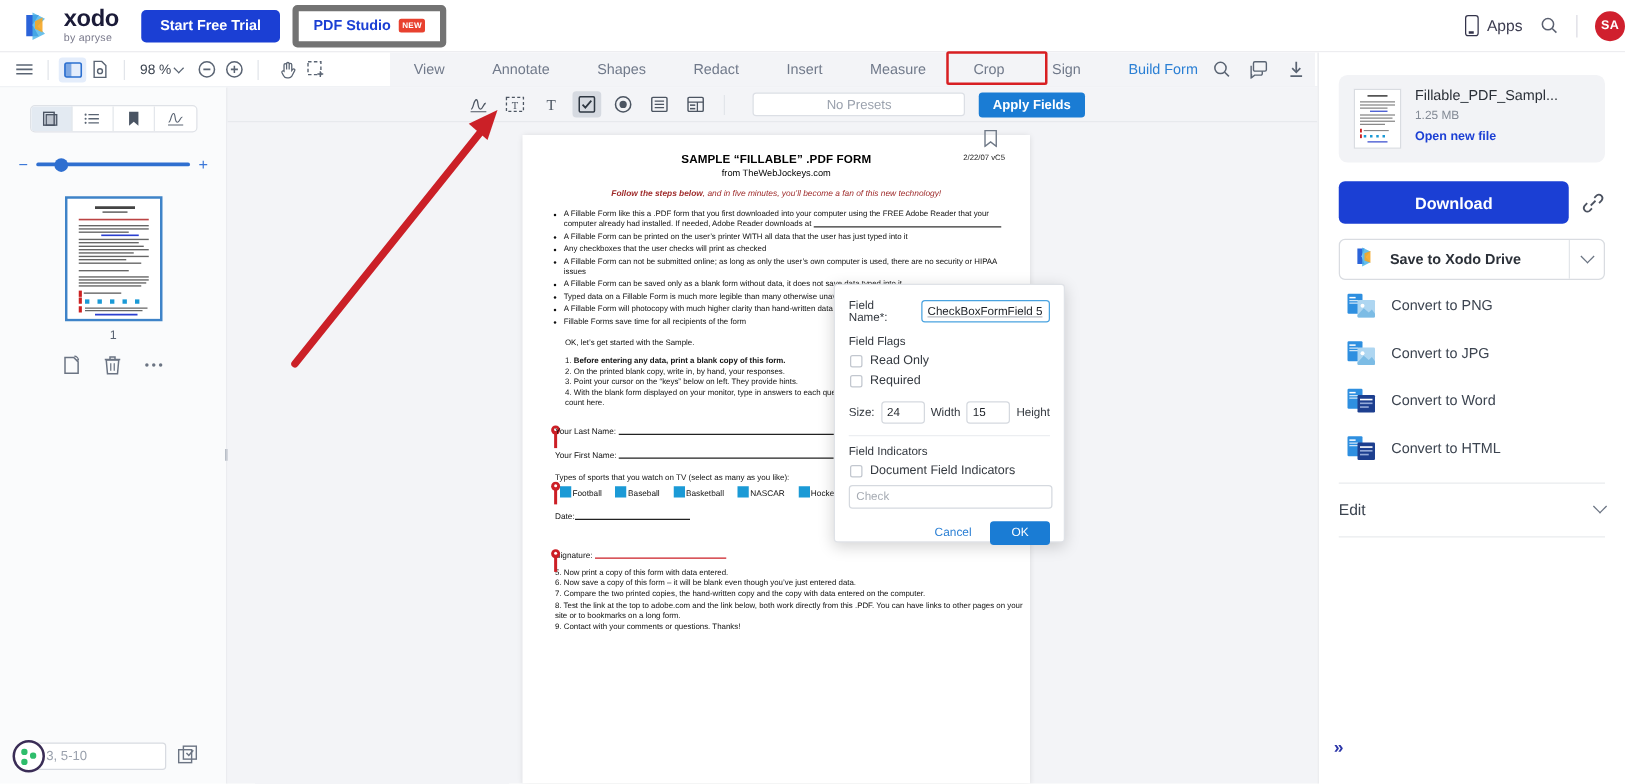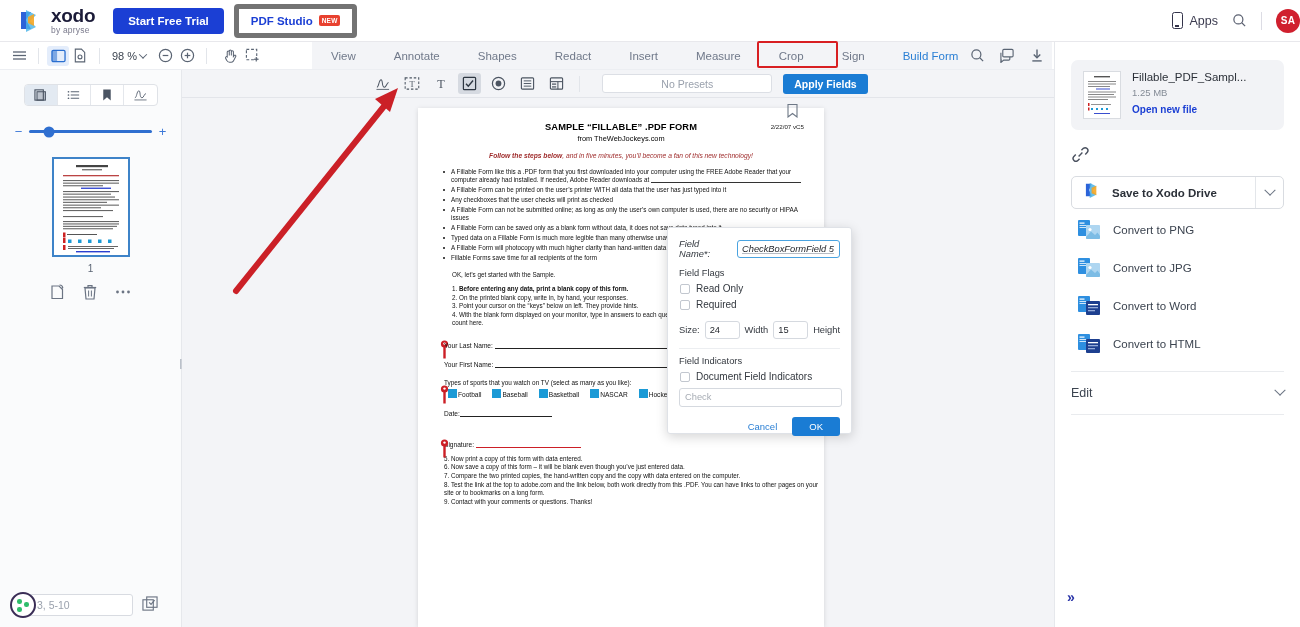--- a/index.html
+++ b/index.html
@@ -212,21 +212,21 @@
 
   
   .arrow-svg { position:absolute; left:0; top:0; width:1300px; height:627px; pointer-events:none; z-index:35;}
 
   
   .dialog {
     position:absolute; left: 667px; top: 227px; width: 185px; height: 207px;
     background:#fff; border:1px solid #dfe2e7; border-radius:3px;
     box-shadow: 0 3px 12px rgba(0,0,0,0.17); z-index: 30; padding: 11px 11px 0;
   }
-  .dlg-row { display:flex; align-items:center; gap: 7px; font-style: italic; }
+  .dlg-row { display:flex; align-items:center; gap: 7px; }
   .dlg-label { font-size: 9.3px; color: #33383f; }
   .dlg-input {
     border:1.5px solid #4aa3e0; border-radius:3px; height:18px; font-size:9.3px;
     color:#1e2228; padding: 0 4px; background:#fff; line-height:16px;
     text-decoration: underline; text-decoration-color:#b7bcc4; text-decoration-style:solid;
     cursor: text;
   }
   .dlg-section { font-size:9.3px; color:#33383f; margin-top: 9px; }
   .dlg-check { display:flex; align-items:center; gap:6px; margin-top:5px; margin-left:1px; cursor:pointer;}
   .chk-box { width:10px; height:10px; border:1px solid #c2c7cf; border-radius:2px; background:#fff;}
@@ -803,20 +803,21 @@
         </svg>
       </div>
       <div style="min-width:0;">
         <div class="file-name">Fillable_PDF_Sampl...</div>
         <div class="file-size">1.25 MB</div>
         <div class="file-open">Open new file</div>
       </div>
     </div>
 
     <div class="dl-row">
+      <div class="dl-btn">Download</div>
       <div class="link-icon">
         <svg width="19" height="19" viewBox="0 0 20 20">
             <path d="M8 12 L12 8" stroke="#4b5260" stroke-width="1.5" fill="none"></path>
             <path d="M11 5.5 L13 3.5 a3 3 0 0 1 4.2 4.2 L15 10" fill="none" stroke="#4b5260" stroke-width="1.5"></path>
             <path d="M9 14.5 L7 16.5 a3 3 0 0 1-4.2-4.2 L5 10" fill="none" stroke="#4b5260" stroke-width="1.5"></path>
           </svg>
       </div>
     </div>
 
     <div class="save-drive">

